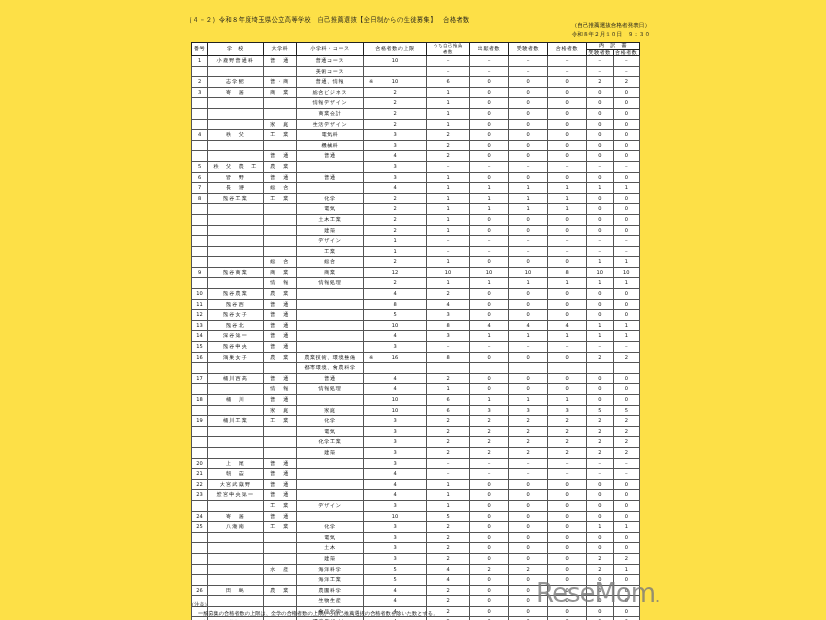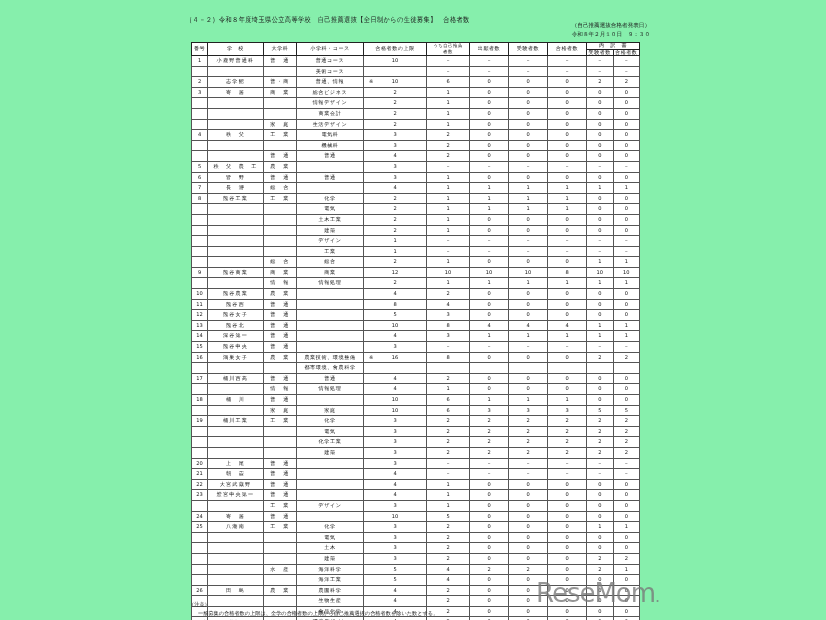--- a/index.html
+++ b/index.html
@@ -7,21 +7,21 @@
     width:826px;height:620px;
     background:#ffffff;
     font-family:"DejaVu Sans","Liberation Sans",sans-serif;
     color:#111;
     overflow:hidden;
     position:relative;
   }
   #sheet{
     position:absolute;
     left:0;top:0;width:826px;height:620px;
-    background:#86efac;
+    background:#fde047;
   }
   .doc-title{
     position:absolute;left:186px;top:15px;
     font-size:6.2px;letter-spacing:.4px;white-space:nowrap;
     transform:scaleY(1.15);transform-origin:left top;
     color:#1a1a1a;
   }
   .hdr-note{
     position:absolute;right:176px;top:21px;
     font-size:5.6px;white-space:nowrap;text-align:right;

